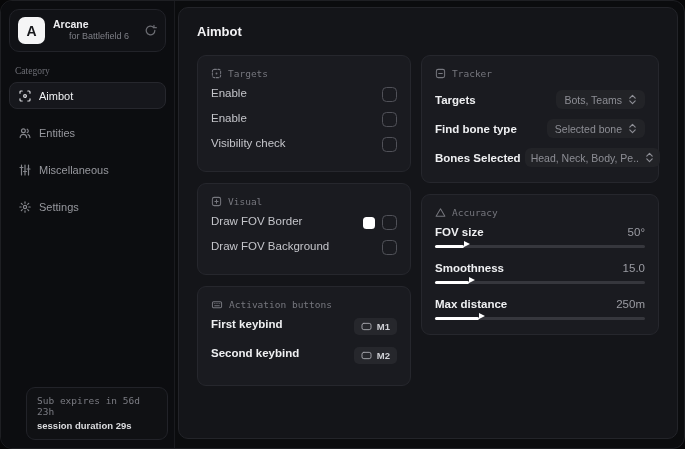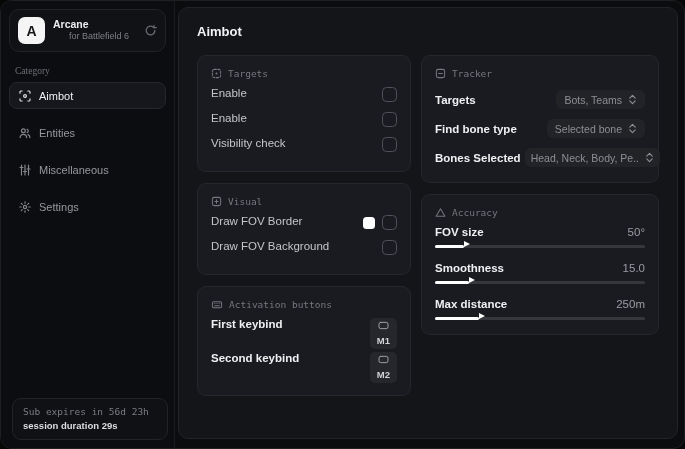--- a/index.html
+++ b/index.html
@@ -21,21 +21,21 @@
   .icon-btn { color:#6b6c72; display:flex; align-items:center; cursor:pointer; }
   .cat-label { margin:14px 14px 6px; font-size:9.5px; color:#6e6f76;font-family:Liberation Serif, serif; }
   .nav { display:flex; flex-direction:column; gap:3px; padding:0 8px; }
   .nav-item { display:flex; align-items:center; gap:8px; height:27px; padding:0 9px;
               border-radius:8px; border:1px solid transparent; color:#97989e; font-size:11px;
               cursor:pointer; }
   .nav-item.active { background:#16171c; border-color:#26272d; color:#eef0f2; }
   .nav-item .nicon { display:flex; align-items:center; color:#85868c; }
   .nav-item.active .nicon { color:#d8d9dd; }
   .nav-gap { height:4px; }
-  .sb-footer { position:absolute; left:11px; right:6px; bottom:8px; border:1px solid #222329;
+  .sb-footer { position:absolute; left:25px; right:6px; bottom:8px; border:1px solid #222329;
                background:#101114; border-radius:9px; padding:7px 10px 8px; }
   .sb-footer .l1 { font-family:"DejaVu Sans Mono", monospace; font-size:9.5px; color:#7b7c83; }
   .sb-footer .l2 { margin-top:3px; font-size:9.5px; font-weight:bold; color:#dcdde0; }
 
   
   .main { position:absolute; left:177px; top:6px; width:500px; height:432px;
           background:#141519; border:1px solid #232429; border-radius:10px; padding:14px 18px; }
   .page-title { font-size:13px; font-weight:bold; color:#f3f3f5; margin:2px 0 16px; }
   .cols { display:flex; gap:10px; align-items:flex-start; }
   .col { display:flex; flex-direction:column; gap:11px; }
@@ -48,21 +48,21 @@
   .card-head svg { color:#76777e; }
   .crow { display:flex; align-items:flex-start; justify-content:space-between; min-height:22px; }
   .crow + .crow { margin-top:3px; }
   .lbl { font-size:11.5px; color:#c4c5ca; }
   .lbl.strong { color:#eff0f2; font-weight:600; }
   .checkbox { width:15px; height:15px; border:1.4px solid #505158; border-radius:4.5px;
               background:transparent; cursor:pointer; }
   .swatch { width:12px; height:12px; border-radius:3.5px; cursor:pointer; }
   .right-group { display:flex; align-items:center; gap:7px; }
   .key-pill { display:flex; align-items:center; gap:5px; background:#26272c; border-radius:5px;
-              padding:3px 7px; font-size:9.5px; font-weight:bold; color:#cfd0d5; cursor:pointer;flex-direction:column; }
+              padding:3px 7px; font-size:9.5px; font-weight:bold; color:#cfd0d5; cursor:pointer; }
   .key-pill svg { color:#9fa0a6; }
   .dd-pill { display:flex; align-items:center; gap:6px; background:#222327; border-radius:6px;
              padding:3.5px 8px; font-size:10.5px; color:#8d8e95; cursor:pointer; white-space:nowrap; }
   .dd-pill svg { color:#8d8e95; }
   .tracker-row { display:flex; align-items:center; justify-content:space-between; min-height:25px; }
   .tracker-row + .tracker-row { margin-top:4px; }
 
   
   .srow { margin-top:6px; }
   .srow + .srow { margin-top:12px; }

